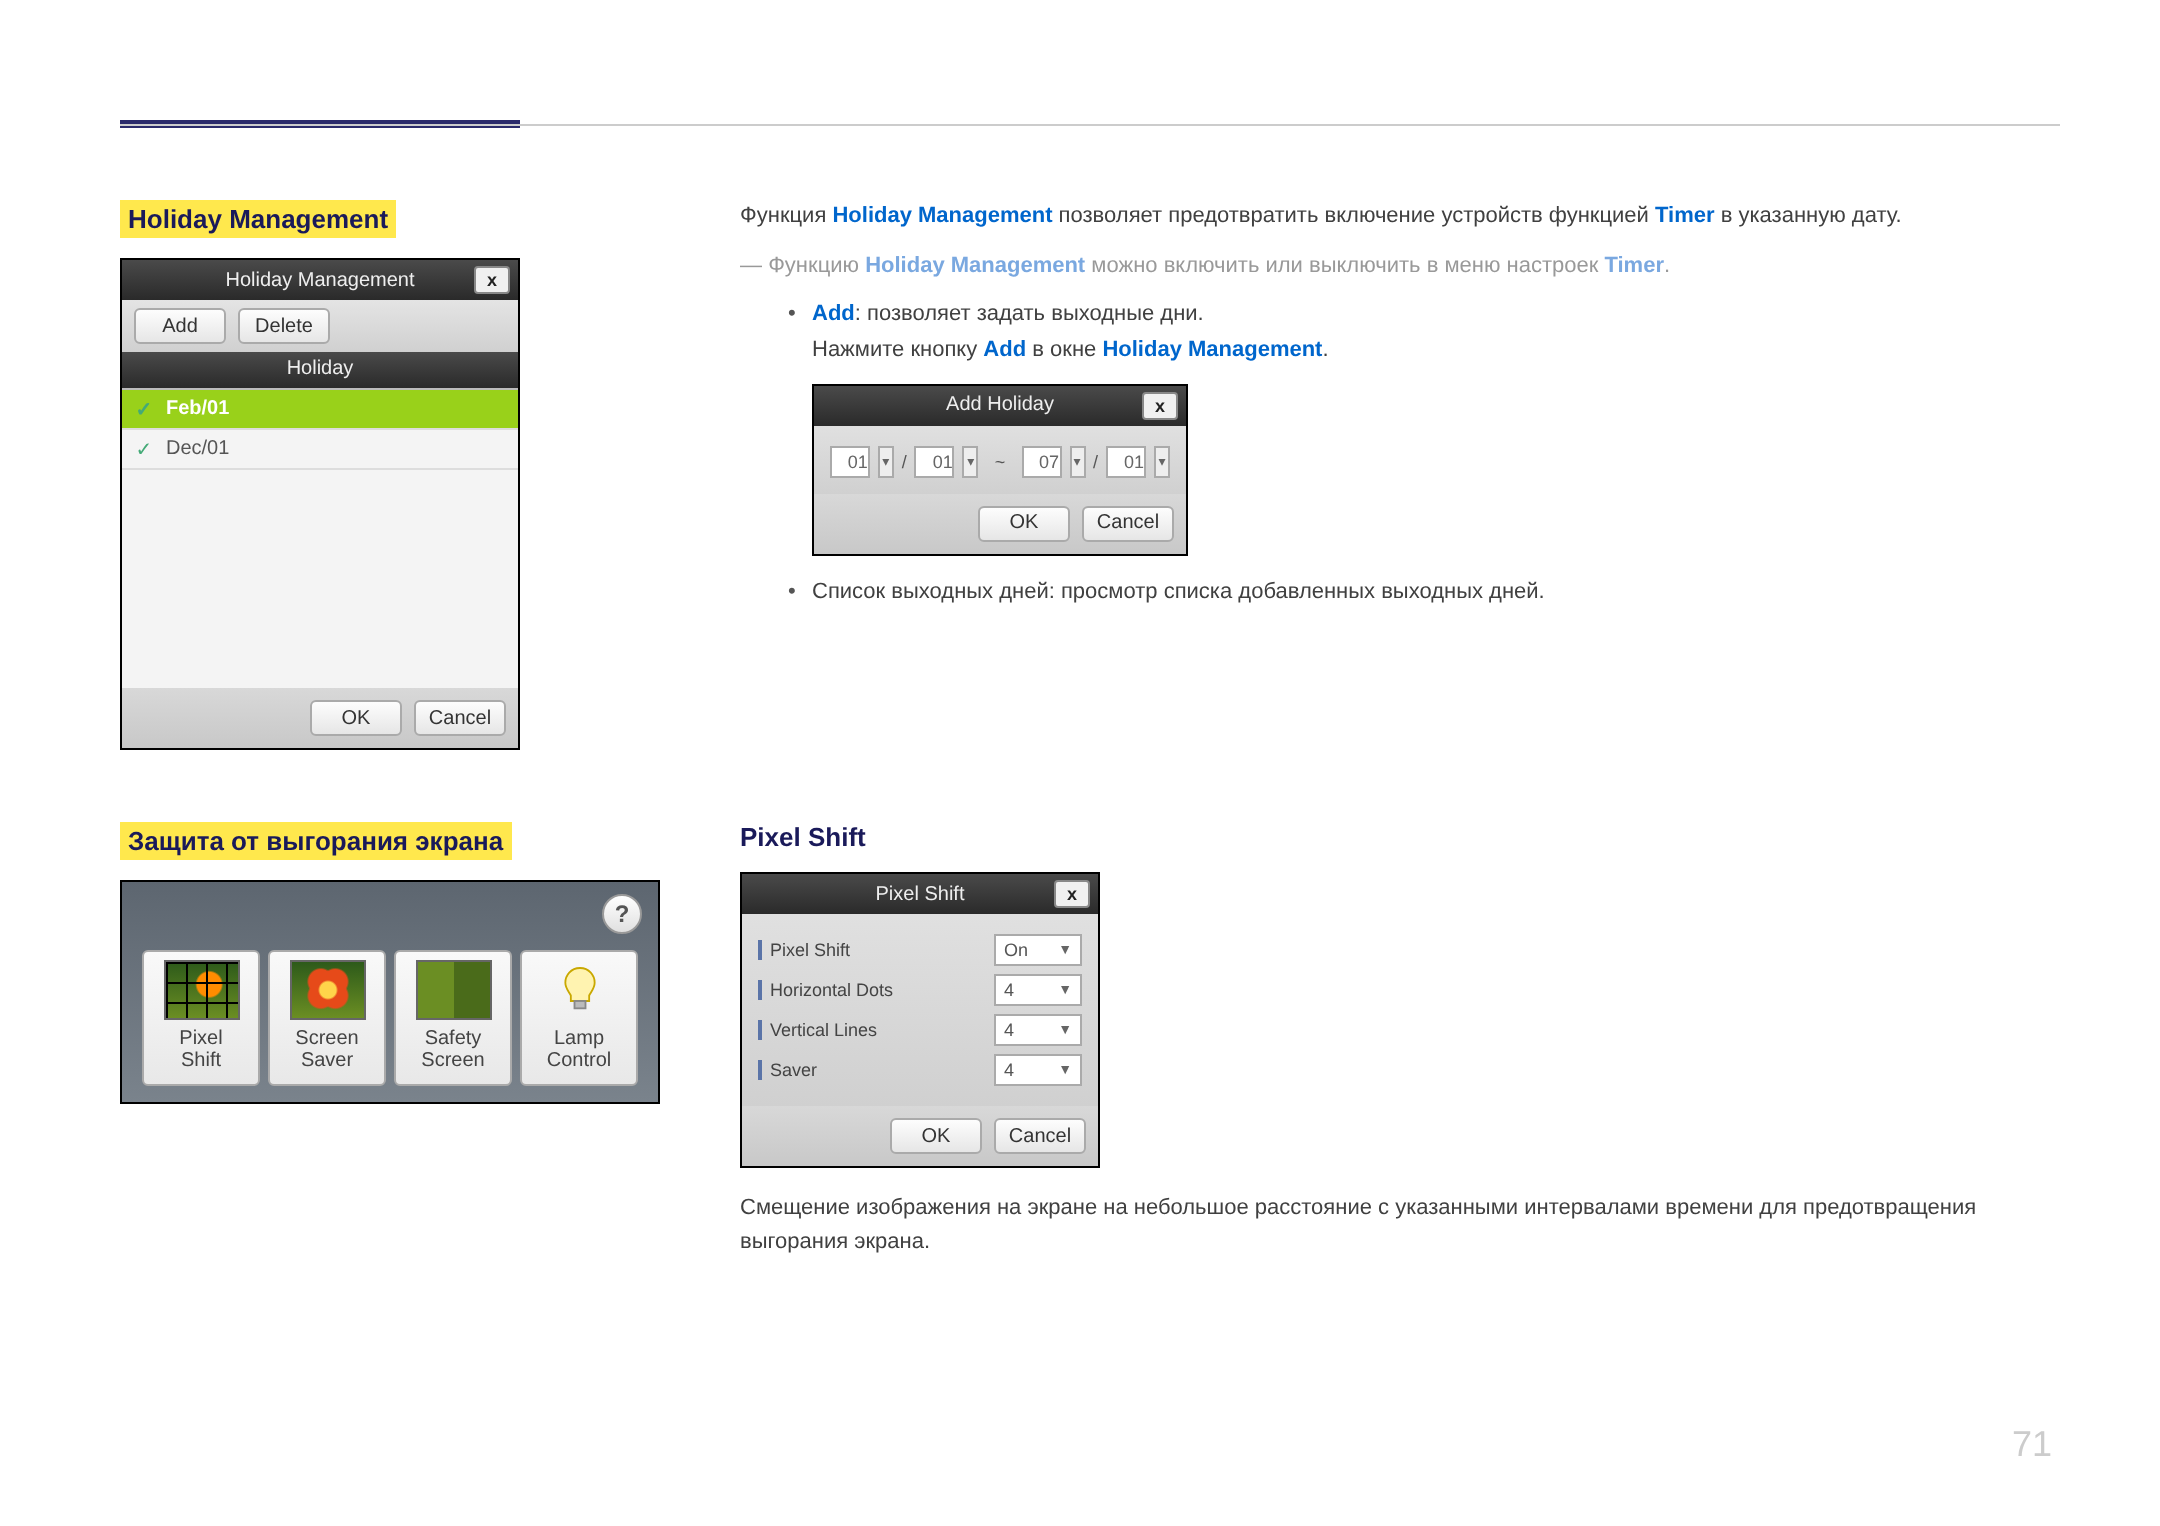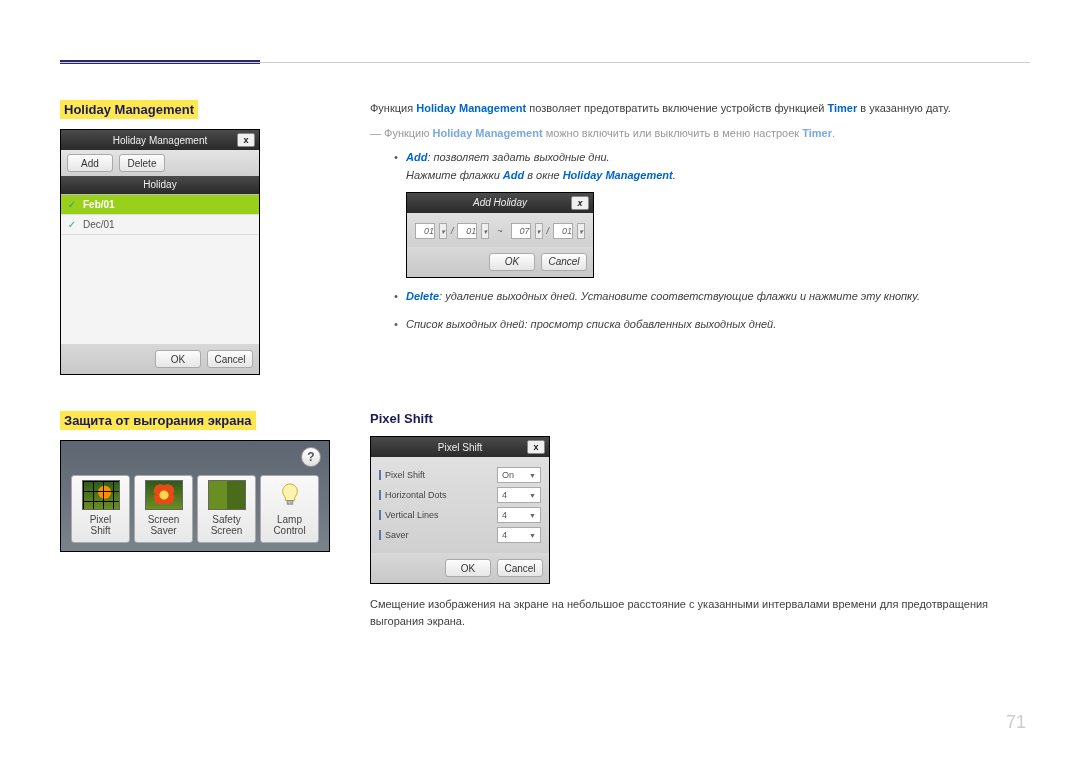--- a/index.html
+++ b/index.html
@@ -60,21 +60,21 @@
     font-size: 13px;
     margin-bottom: 10px;
   }
   .para { line-height: 1.5; margin-bottom: 6px; }
   .blue { color: #0066cc; font-weight: bold; }
   .dash-note {
     color: #999;
     margin: 8px 0 8px 0;
     line-height: 1.5;
   }
-  .bullet-list { margin-left: 24px; font-style: italic; }
+  .bullet-list { margin-left: 24px; }
   .bullet-item {
     position: relative;
     padding-left: 12px;
     line-height: 1.6;
     margin-bottom: 10px;
   }
   .bullet-item::before {
     content: "•";
     position: absolute;
     left: 0;
@@ -341,21 +341,21 @@
           <span>Функция </span><span class="blue">Holiday Management</span><span> позволяет предотвратить включение устройств функцией </span><span class="blue">Timer</span><span> в указанную дату.</span>
         </p>
         <p class="dash-note">
           <span>―</span>
           <span>Функцию </span><span class="blue" style="color:#7aa8e0">Holiday Management</span><span> можно включить или выключить в меню настроек </span><span class="blue" style="color:#7aa8e0">Timer</span><span>.</span>
         </p>
 
         <div class="bullet-list">
           <div class="bullet-item">
             <span class="blue">Add</span><span>: позволяет задать выходные дни.</span><br>
-            <span>Нажмите флажки </span><span class="blue">Add</span><span> в окне </span><span class="blue">Holiday Management</span><span>.</span>
+            <span>Нажмите кнопку </span><span class="blue">Add</span><span> в окне </span><span class="blue">Holiday Management</span><span>.</span>
 
             
             <div style="margin-top:8px">
               <div class="ss-window ah-window">
                 <div class="ss-titlebar">
                   <span>Add Holiday</span>
                   <div class="ss-close-btn">x</div>
                 </div>
                 <div class="ah-body">
                   <div class="ah-fields">
@@ -374,23 +374,20 @@
                 </div>
                 <div class="ss-footer">
                   <div class="ss-btn">OK</div>
                   <div class="ss-btn">Cancel</div>
                 </div>
               </div>
             </div>
           </div>
 
           <div class="bullet-item">
-            <span class="blue">Delete</span><span>: удаление выходных дней. Установите соответствующие флажки и нажмите эту кнопку.</span>
-          </div>
-          <div class="bullet-item">
             <span>Список выходных дней: просмотр списка добавленных выходных дней.</span>
           </div>
         </div>
       </div>
     </div>
 
     <div class="two-col section2">
       <div class="left-col">
         <div class="section-title">Защита от выгорания экрана</div>
 

